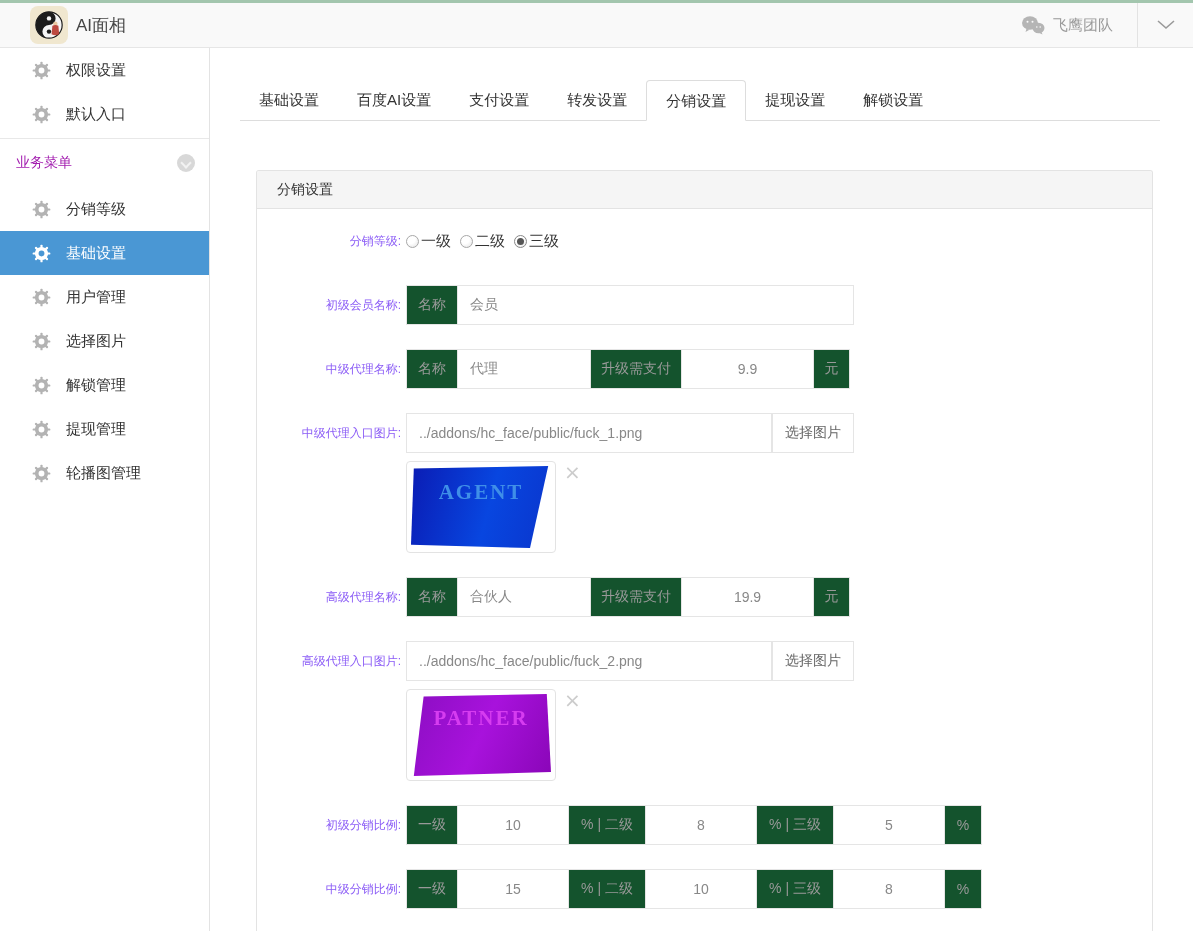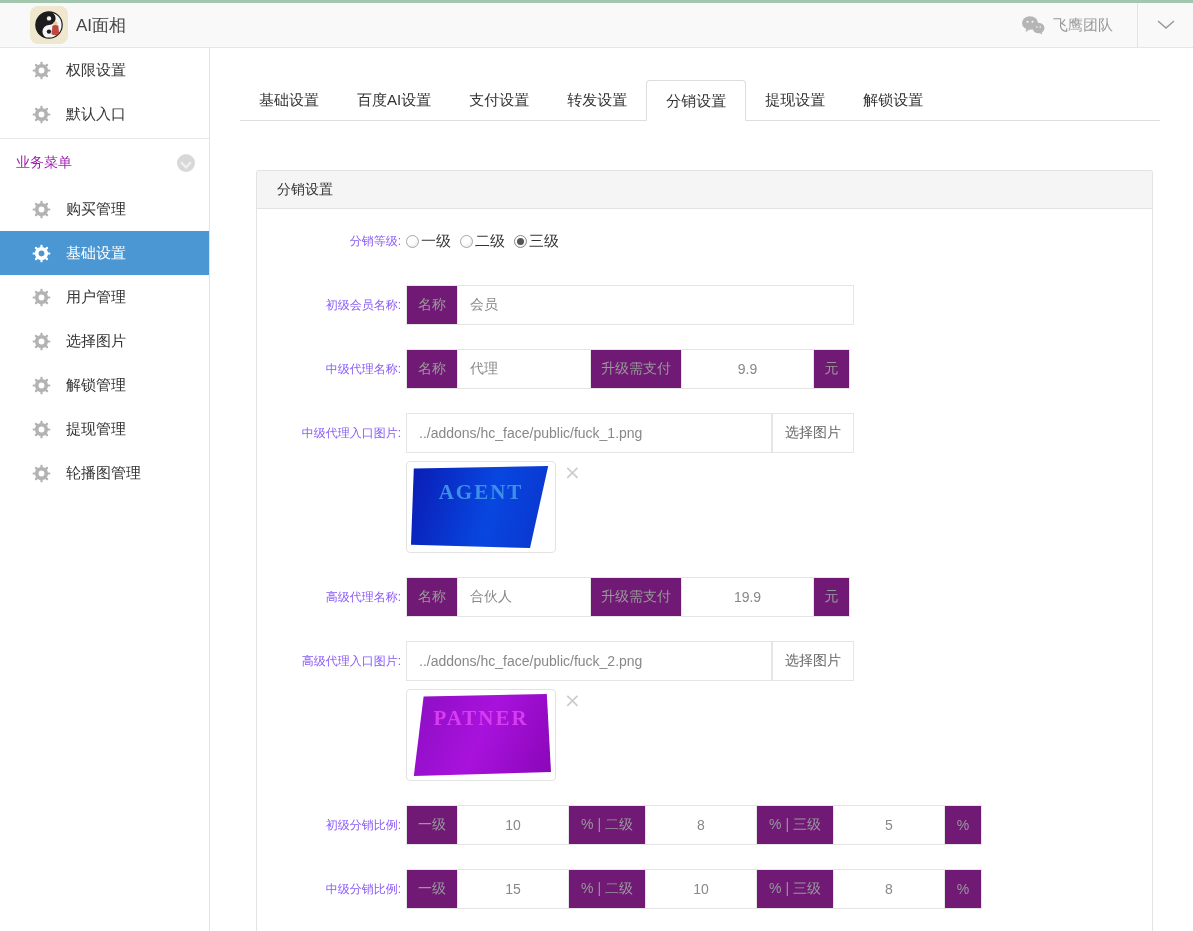--- a/index.html
+++ b/index.html
@@ -38,21 +38,21 @@
 
   
   .panel { margin: 49px 40px 0 46px; border: 1px solid #e3e3e3; border-bottom: none; border-radius: 3px 3px 0 0; height: 834px; overflow: hidden; }
   .panel-header { height: 38px; line-height: 37px; background: #f5f5f5; border-bottom: 1px solid #e3e3e3; padding-left: 20px; font-size: 14px; color: #333; }
   .panel-body { padding-top: 12px; background: #fff; }
 
   
   .form-row { display: flex; align-items: flex-start; margin-bottom: 24px; }
   .f-label { width: 144px; margin-right: 5px; text-align: right; font-size: 12px; color: #8b5cf6; line-height: 40px; flex-shrink: 0; }
   .group { display: flex; align-items: stretch; }
-  .addon { background: #701a75; border: 1px solid #e5e5e5; color: #999; font-size: 14px; display: flex; align-items: center; justify-content: center; height: 40px; flex-shrink: 0; }
+  .addon { background: #14532d; border: 1px solid #e5e5e5; color: #999; font-size: 14px; display: flex; align-items: center; justify-content: center; height: 40px; flex-shrink: 0; }
   .addon + .tin, .tin + .addon, .addon + .btn-append { margin-left: -1px; }
   .tin { border: 1px solid #e5e5e5; height: 40px; font-size: 14px; color: #888; padding: 0 12px; outline: none; font-family: inherit; background: #fff; }
   .tin.center { text-align: center; padding: 8px 4px; }
   .btn-append { height: 40px; width: 82px; background: #fff; border: 1px solid #e5e5e5; font-size: 14px; color: #666; cursor: pointer; font-family: inherit; flex-shrink: 0; }
 
   .radio-row { display: flex; align-items: center; height: 40px; gap: 9px; }
   .radio-opt { display: flex; align-items: center; font-size: 15px; color: #333; cursor: pointer; }
   .radio { width: 13px; height: 13px; border-radius: 50%; border: 1px solid #a8a8a8; background: radial-gradient(circle at 35% 30%, #fff 40%, #e2e2e2); margin-right: 2px; position: relative; flex-shrink: 0; }
   .radio.checked { border-color: #888; }
   .radio.checked::after { content: ""; position: absolute; left: 2px; top: 2px; width: 7px; height: 7px; border-radius: 50%; background: #555; }
@@ -170,21 +170,21 @@
     <div class="side-section">
       <span>业务菜单</span>
       <span class="circle-chevron"></span>
     </div>
     <div class="side-item">
       <span class="s-icon">
           <svg viewBox="0 0 24 24" width="19" height="19">
             <use href="#gear-shape"></use>
           </svg>
         </span>
-      <span>购买管理</span>
+      <span>分销等级</span>
     </div>
     <div class="side-item active">
       <span class="s-icon">
           <svg viewBox="0 0 24 24" width="19" height="19">
             <use href="#gear-shape"></use>
           </svg>
         </span>
       <span>基础设置</span>
     </div>
     <div class="side-item">

